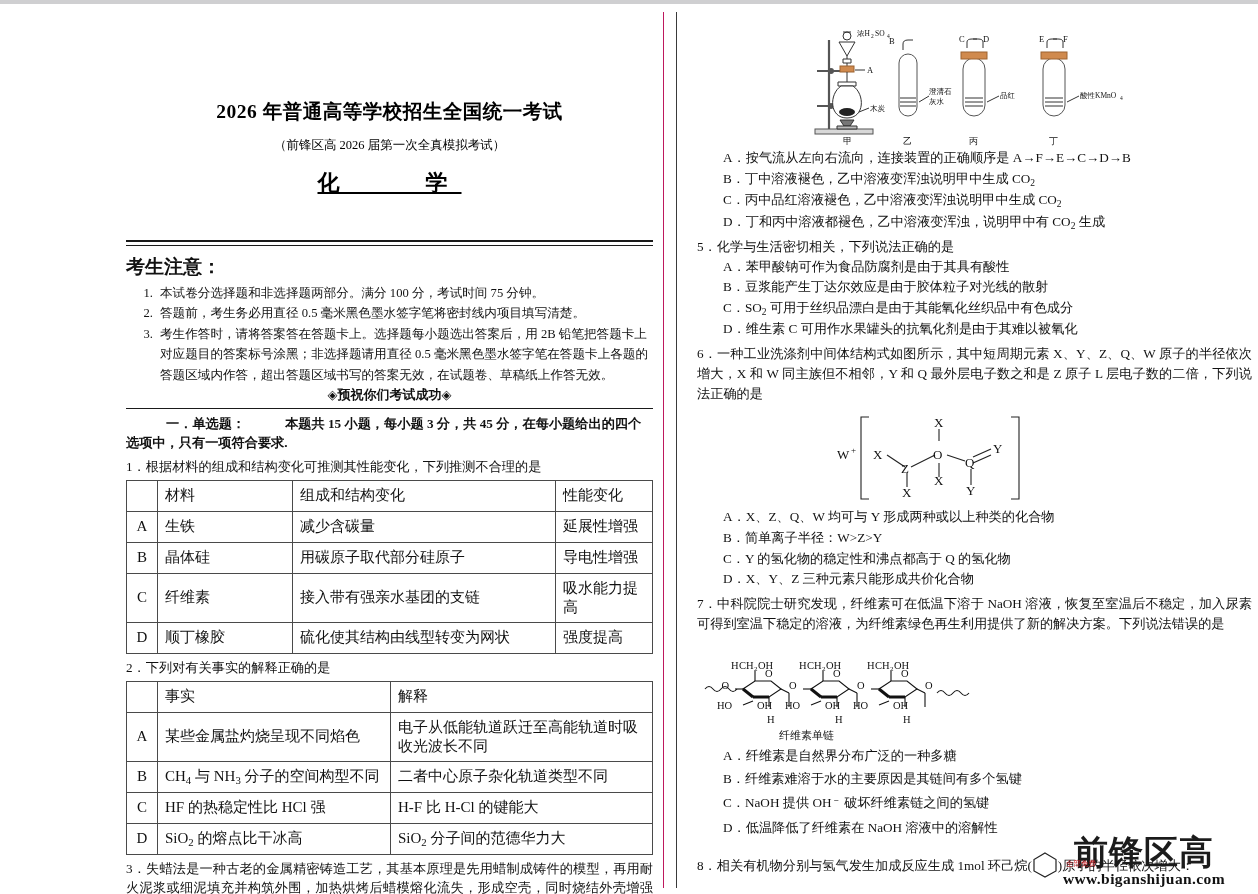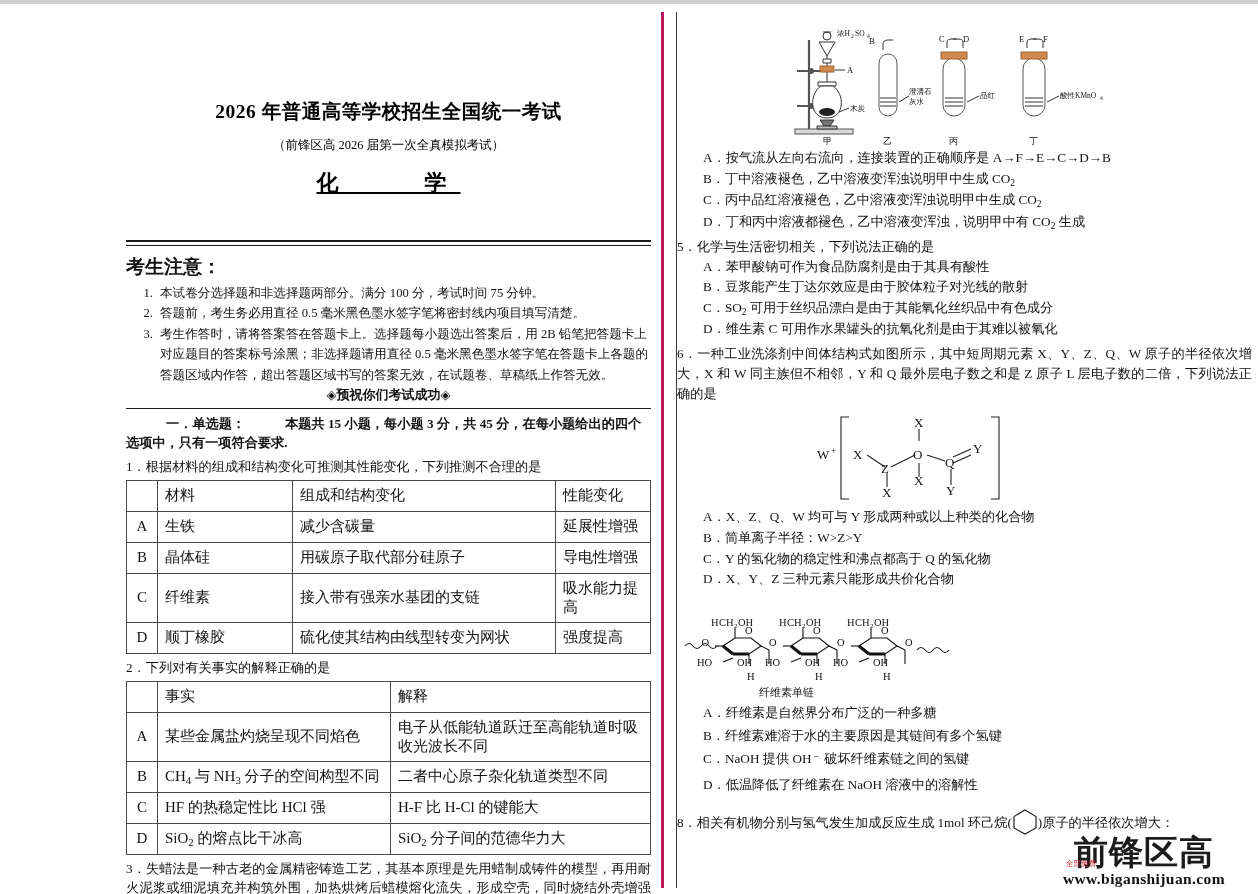--- a/index.html
+++ b/index.html
@@ -23,22 +23,22 @@
     top: 4px; left: 0;
     width: 1258px; height: 890px;
     background: #fff;
   }
   
   .col {
     position: absolute;
     top: 8px;
     box-sizing: border-box;
   }
-  .col-left  { left: 126px;  width: 538px; height: 876px; border-right: 3px solid #be185d; padding-right: 10px;}
-  .col-right { left: 676px;  width: 576px; height: 876px; border-left: 1px solid #3a3a3a; padding-left: 0;}
+  .col-left  { left: 126px;  width: 538px; height: 876px; border-right: 1px solid #be185d; padding-right: 10px;}
+  .col-right { left: 676px;  width: 576px; height: 876px; border-left: 1px solid #3a3a3a; padding-left: 20px;}
 
   
   .exam-title {
     text-align: center;
     font-size: 19.5px;
     font-weight: bold;
     letter-spacing: 0.5px;
     margin-top: 86px;
     color: #000;
   }
@@ -418,20 +418,21 @@
           <text x="168" y="42">Y</text>
           <text x="141" y="84">Y</text>
         </g>
       </svg>
     </div>
     <div class="opt">A．X、Z、Q、W 均可与 Y 形成两种或以上种类的化合物</div>
     <div class="opt">B．简单离子半径：W&gt;Z&gt;Y</div>
     <div class="opt">C．Y 的氢化物的稳定性和沸点都高于 Q 的氢化物</div>
     <div class="opt">D．X、Y、Z 三种元素只能形成共价化合物</div>
 
+    <div class="q q-stem">7．中科院院士研究发现，纤维素可在低温下溶于 NaOH 溶液，恢复至室温后不稳定，加入尿素可得到室温下稳定的溶液，为纤维素绿色再生利用提供了新的解决方案。下列说法错误的是</div>
     <div class="fig-cellulose">
       <svg width="400" height="100" viewBox="0 0 400 100">
         <g stroke="#111" fill="none" stroke-width="1.1">
 
           <path d="M4 46 q4 -5 8 0 q4 5 8 0 q4 -5 8 0 q4 5 8 0"></path>
 
           <path d="M42 46 L54 38 L70 38 L80 46 L68 54 L52 54 Z"></path>
           <path d="M52 54 L68 54" stroke-width="3"></path>
           <path d="M42 46 L52 54" stroke-width="3"></path>
           <line x1="54" y1="38" x2="54" y2="28"></line>

